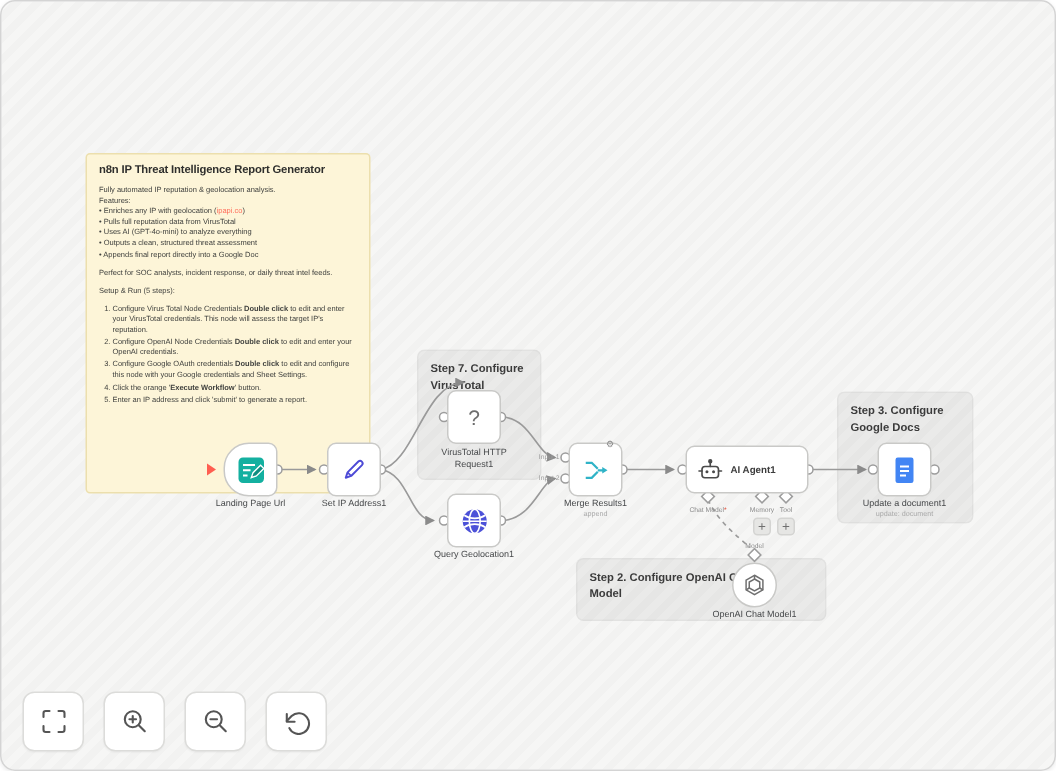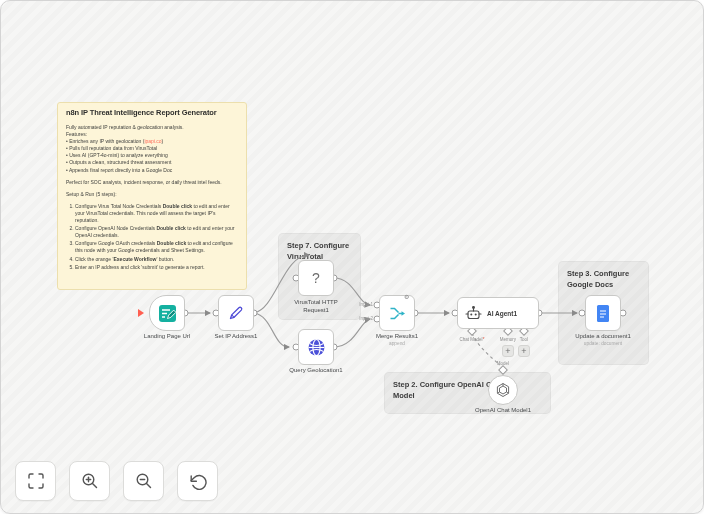--- a/index.html
+++ b/index.html
@@ -5,21 +5,21 @@
   html,body{margin:0;padding:0;background:#ffffff;font-family:"Liberation Sans",sans-serif;}
   *{box-sizing:border-box;}
   .frame{
     position:relative;width:704px;height:514px;border:1px solid #d4d4d4;border-radius:10px;
     overflow:hidden;
     background:repeating-linear-gradient(135deg,#f6f6f5 0 5px,#f2f2f1 5px 10px);
     box-shadow:0 1px 3px rgba(0,0,0,0.08);
   }
   
   .sticky{
-    position:absolute;left:56px;top:101px;width:190px;height:188px;z-index:0;
+    position:absolute;left:56px;top:101px;width:190px;height:227px;z-index:0;
     background:#fdf5d8;border:1px solid #ecdfad;border-radius:3px;
     padding:5px 8px;color:#41423f;
   }
   .sticky h1{font-size:7.5px;margin:0 0 7px 0;color:#2e2e2c;letter-spacing:-0.1px;}
   .sticky .body{font-size:5px;line-height:1.42;}
   .sticky .features{list-style:none;margin:0 0 5px 0;padding:0;}
   .sticky .features li::before{content:"• ";}
   .sticky .intro{margin:0;}
   .sticky .flabel{margin:0;}
   .sticky .perfect{margin:0 0 5px 0;}
@@ -28,21 +28,21 @@
   .sticky ol li{margin-bottom:1px;}
   .sticky .link{color:#ff6d5a;}
   
   .stepbox{
     position:absolute;background:rgba(128,128,128,0.10);border:1px solid rgba(0,0,0,0.03);
     border-radius:5px;z-index:0;padding:6px 8px;
   }
   .stepbox .steptitle{font-size:7.5px;font-weight:600;color:#3b3b3b;line-height:1.5;}
   #step1{left:277px;top:232px;width:83px;height:87px;}
   #step2{left:383px;top:371px;width:167px;height:42px;}
-  #step3{left:557px;top:260px;width:91px;height:104px;}
+  #step3{left:557px;top:260px;width:91px;height:88px;}
   
   svg.edges{position:absolute;left:0;top:0;z-index:1;}
   
   .node{
     position:absolute;width:36px;height:36px;background:#ffffff;border:1px solid #c9c9c7;
     border-radius:6px;z-index:2;display:flex;align-items:center;justify-content:center;
   }
   .node.trigger{border-radius:17px 6px 6px 17px;}
   .node-label{
     position:absolute;z-index:2;font-size:6px;color:#47494b;text-align:center;line-height:1.25;

